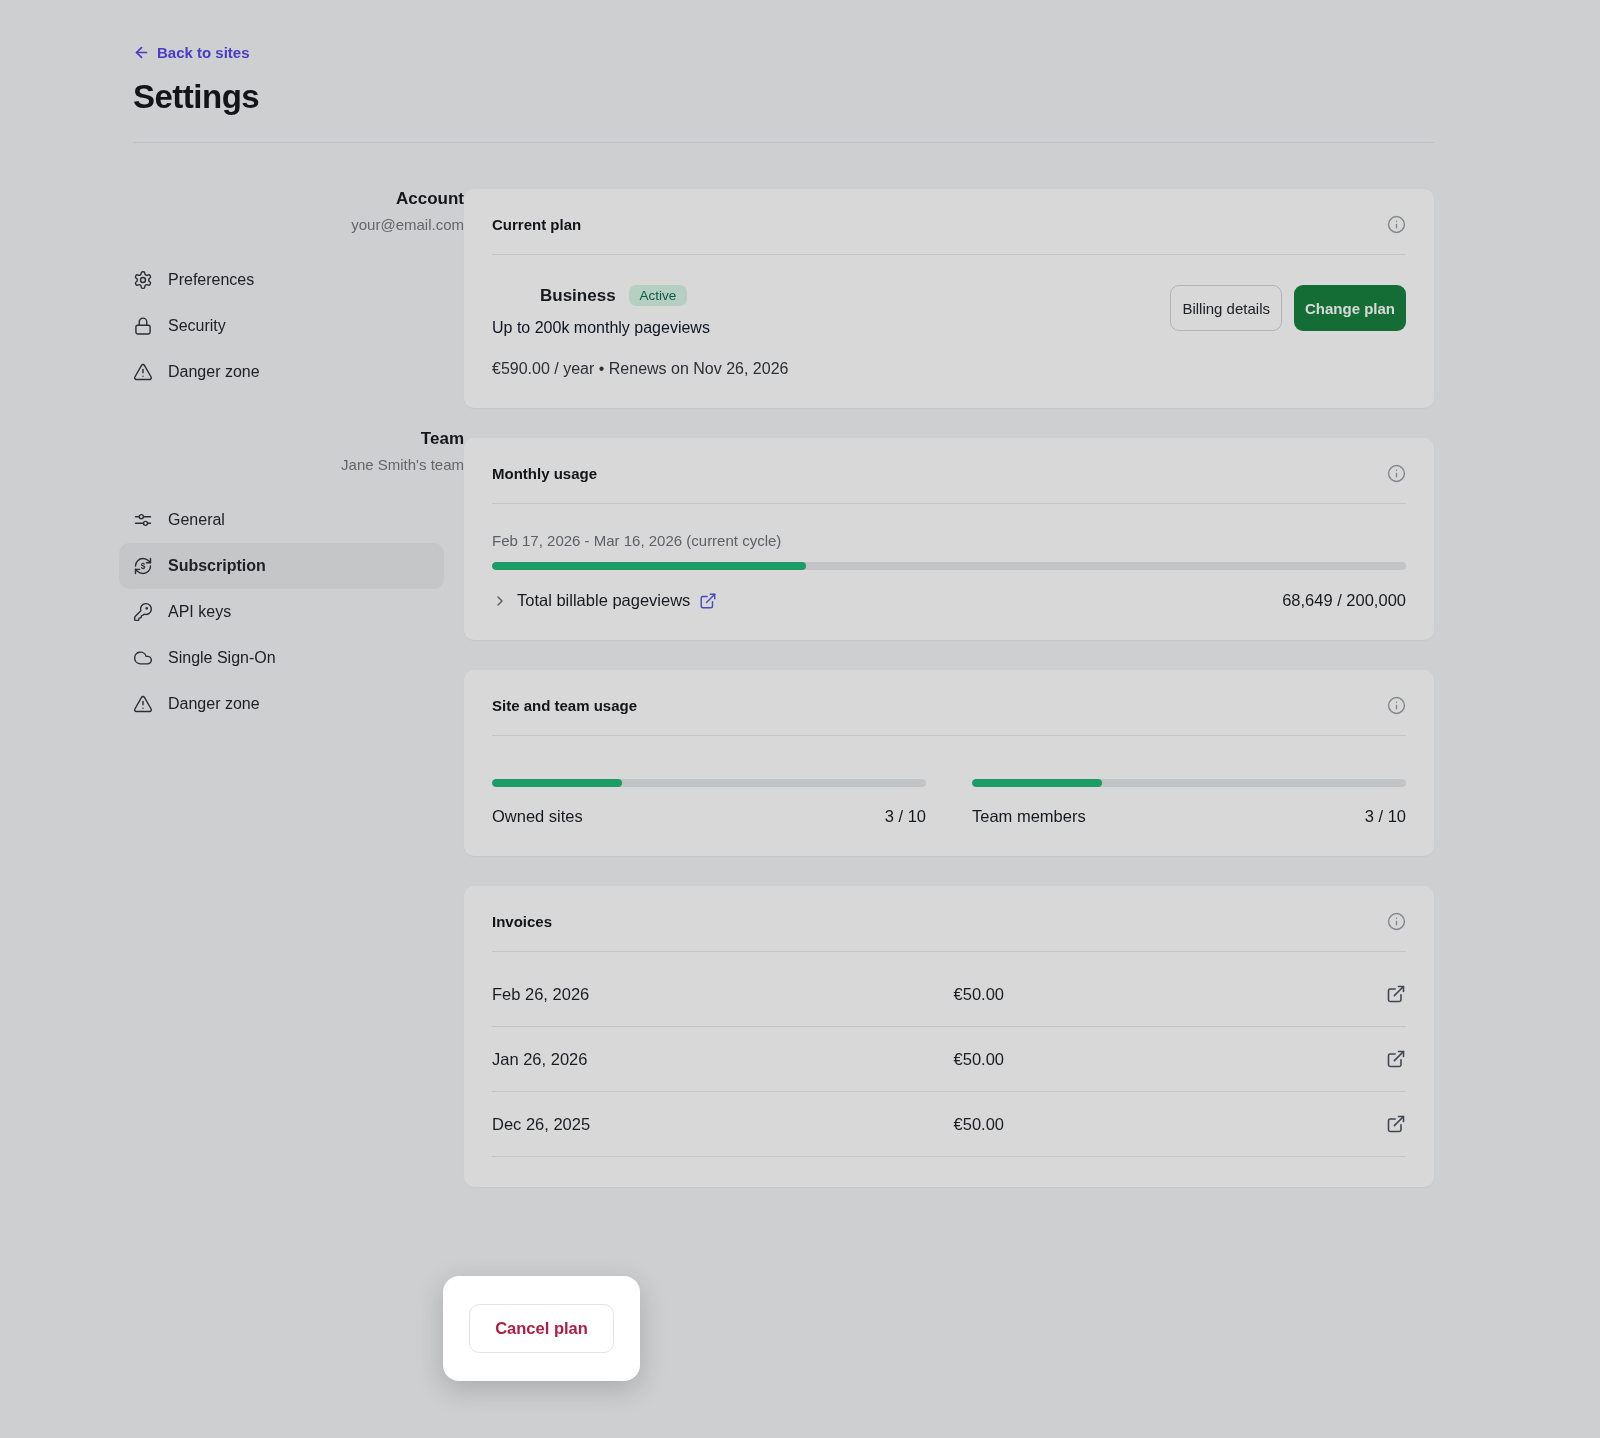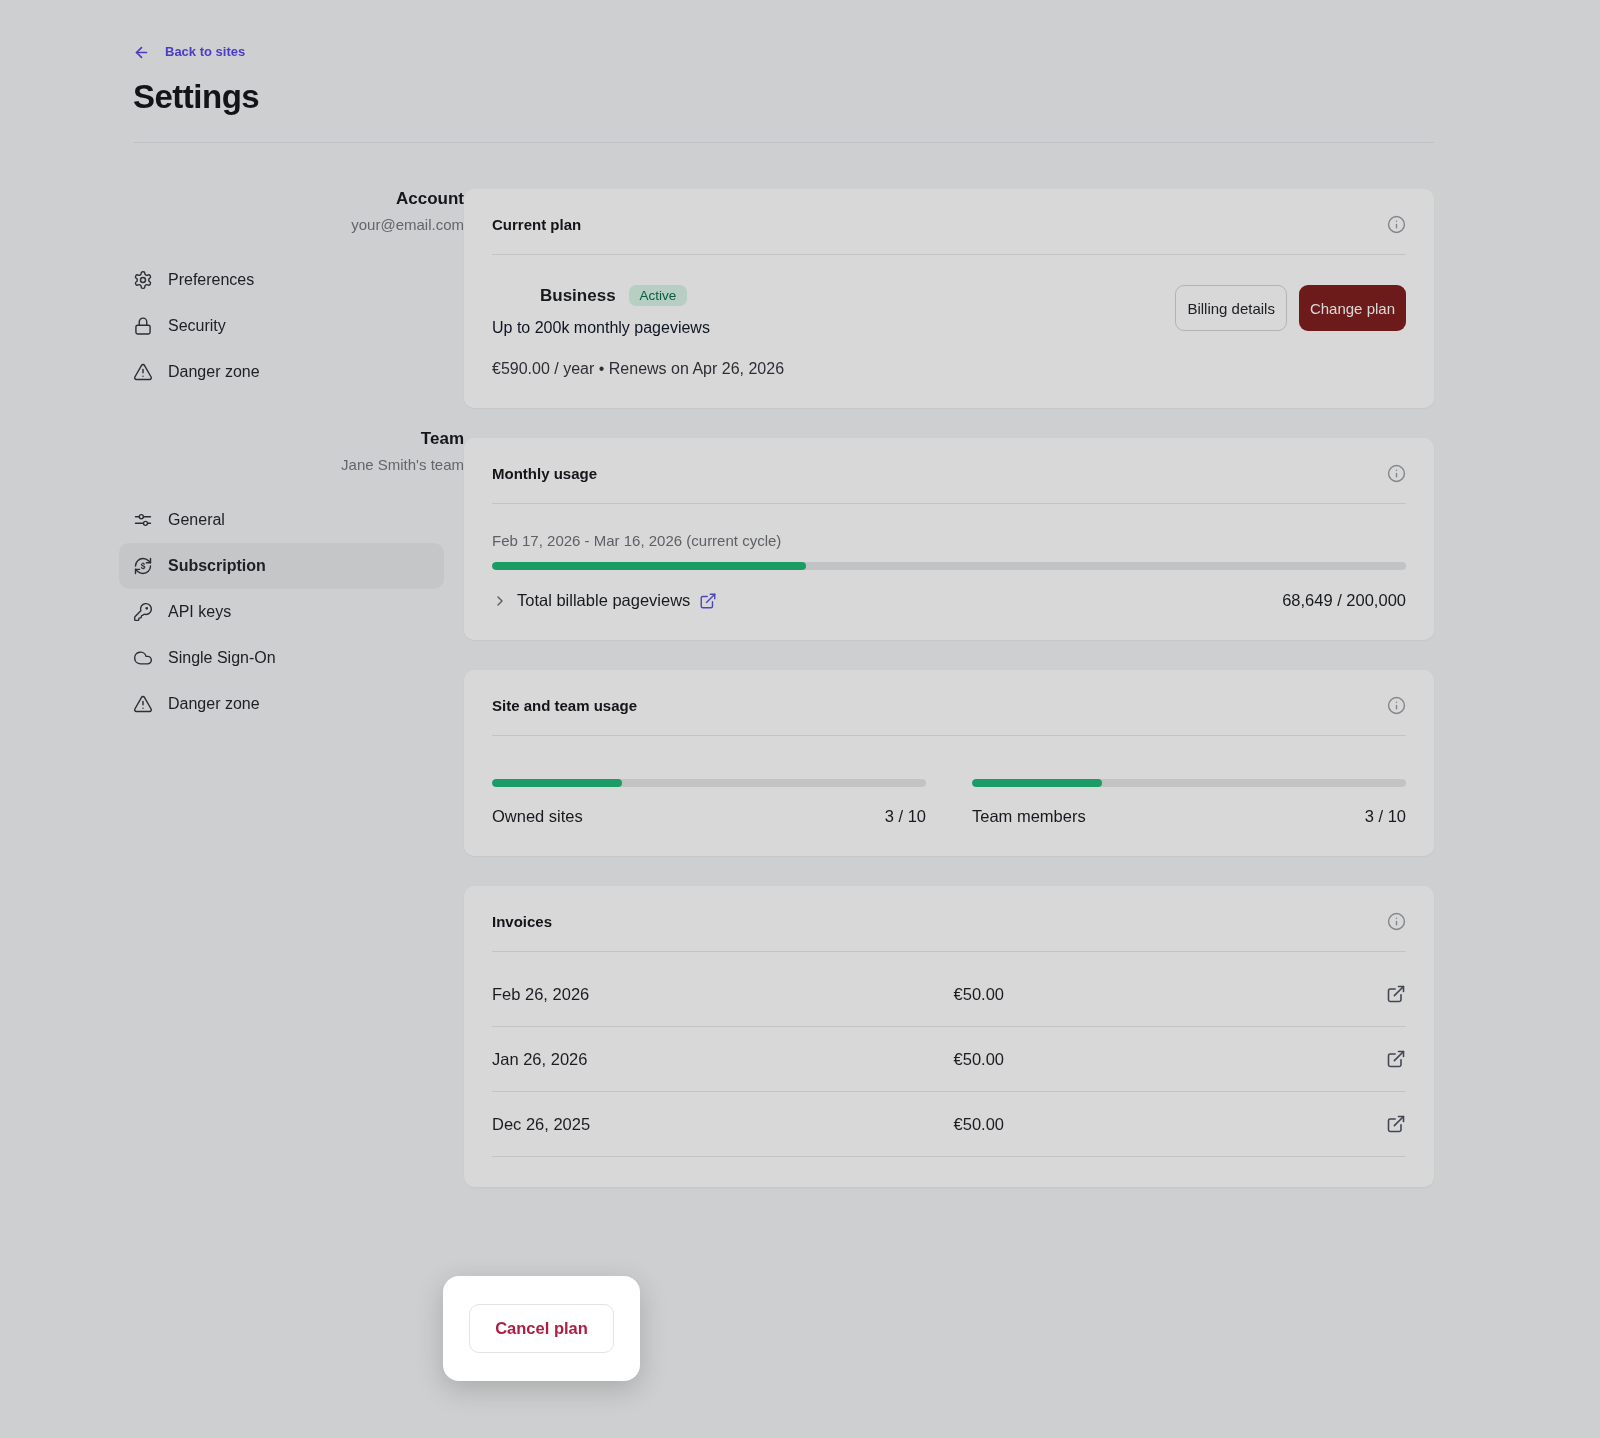--- a/index.html
+++ b/index.html
@@ -8,22 +8,22 @@
     font-family: "Liberation Sans", sans-serif;
     background: #f4f5f6;
     color: #1f2228;
     position: relative;
     overflow: hidden;
   }
   .page-inner { padding: 44px 166px 0 133px; position: relative; }
 
   
   .back-link {
-    display: inline-flex; align-items: flex-start; gap: 15px;
-    color: #5646ec; font-weight: 700; font-size: 13px;
+    display: inline-flex; align-items: flex-end; gap: 7px;
+    color: #5646ec; font-weight: 700; font-size: 15px;
     text-decoration: none; cursor: pointer;
   }
   .back-link svg { width: 17px; height: 17px; }
   .page-title { font-size: 33px; font-weight: 700; color: #14161a; letter-spacing: -0.5px; margin: 13px 0 26px; }
   .header-rule { height: 1px; background: #e3e4e7; }
 
   
   .layout { display: flex; margin-top: 46px; align-items: flex-start; }
   .sidebar { width: 331px; flex: none; text-align: right; }
   .side-heading { font-size: 17px; font-weight: 700; color: #16181d; margin-bottom: 7px; }
@@ -61,21 +61,21 @@
   .plan-limit { font-size: 16px; color: #0f172a; margin-bottom: 23px; }
   .plan-price { font-size: 16px; color: #33363d; }
   .btn-row { display: flex; gap: 12px; }
   .btn {
     display: inline-flex; align-items: center; justify-content: center;
     height: 46px; padding: 0 11px; border-radius: 9px;
     font-size: 15px; font-weight: 500; cursor: pointer;
     font-family: "Liberation Sans", sans-serif;
   }
   .btn-secondary { background: #ffffff; border: 1px solid #d3d5d9; color: #22252b; }
-  .btn-primary { background: #7f1d1d; border: none; color: #ffffff; font-weight: 400; }
+  .btn-primary { background: #15803d; border: none; color: #ffffff; font-weight: 700; }
 
   
   .cycle-label { font-size: 15px; color: #6d7178; margin-top: 28px; }
   .track { height: 8px; border-radius: 5px; background: #e4e6e8; margin-top: 13px; overflow: hidden; }
   .fill { height: 100%; border-radius: 5px; background: #1fb877; }
   .usage-row { display: flex; justify-content: space-between; align-items: center; margin-top: 21px; }
   .usage-left { display: flex; align-items: center; gap: 9px; cursor: pointer; }
   .chevron-icon { width: 16px; height: 16px; color: #6d7178; }
   .usage-label { font-size: 16.5px; color: #1a1d22; }
   .ext-icon { width: 18px; height: 18px; color: #5a52e0; cursor: pointer; }
@@ -214,21 +214,21 @@
             </svg>
         </div>
         <div class="card-rule"></div>
         <div class="plan-body">
           <div>
             <div class="plan-name-row">
               <span class="plan-name">Business</span>
               <span class="status-badge">Active</span>
             </div>
             <div class="plan-limit">Up to 200k monthly pageviews</div>
-            <div class="plan-price">€590.00 / year • Renews on Apr 26, 2026</div>
+            <div class="plan-price">€590.00 / year • Renews on Nov 26, 2026</div>
           </div>
           <div class="btn-row">
             <button class="btn btn-secondary">Billing details</button>
             <button class="btn btn-primary">Change plan</button>
           </div>
         </div>
       </div>
 
       <div class="card">
         <div class="card-head">

